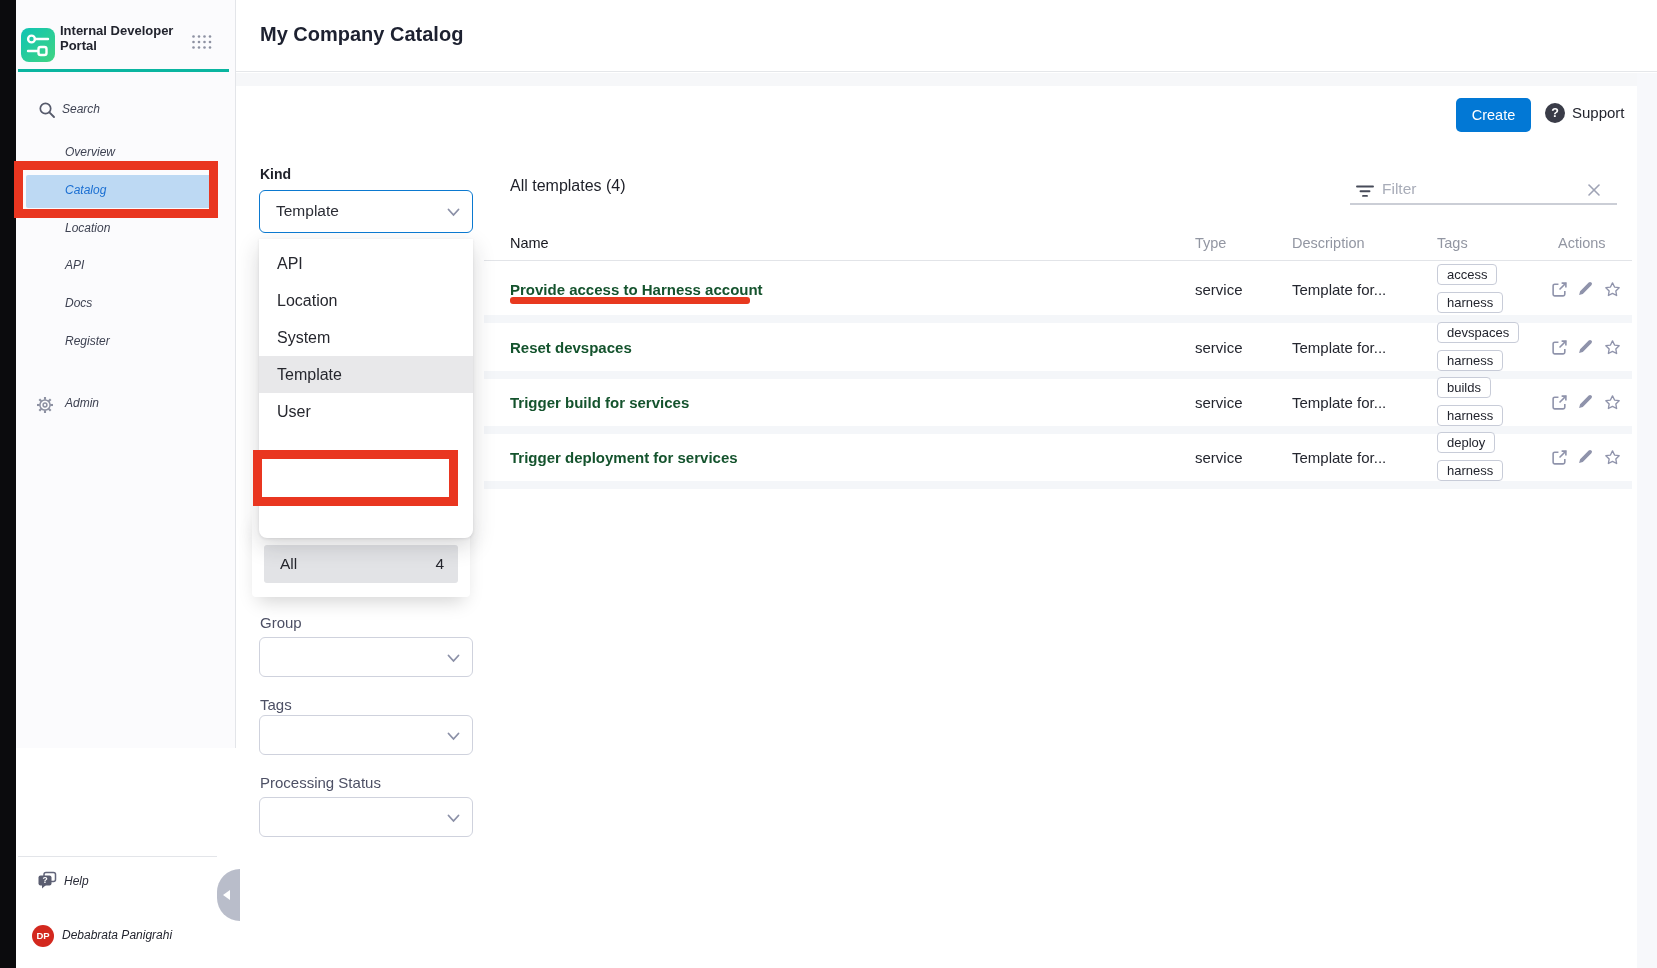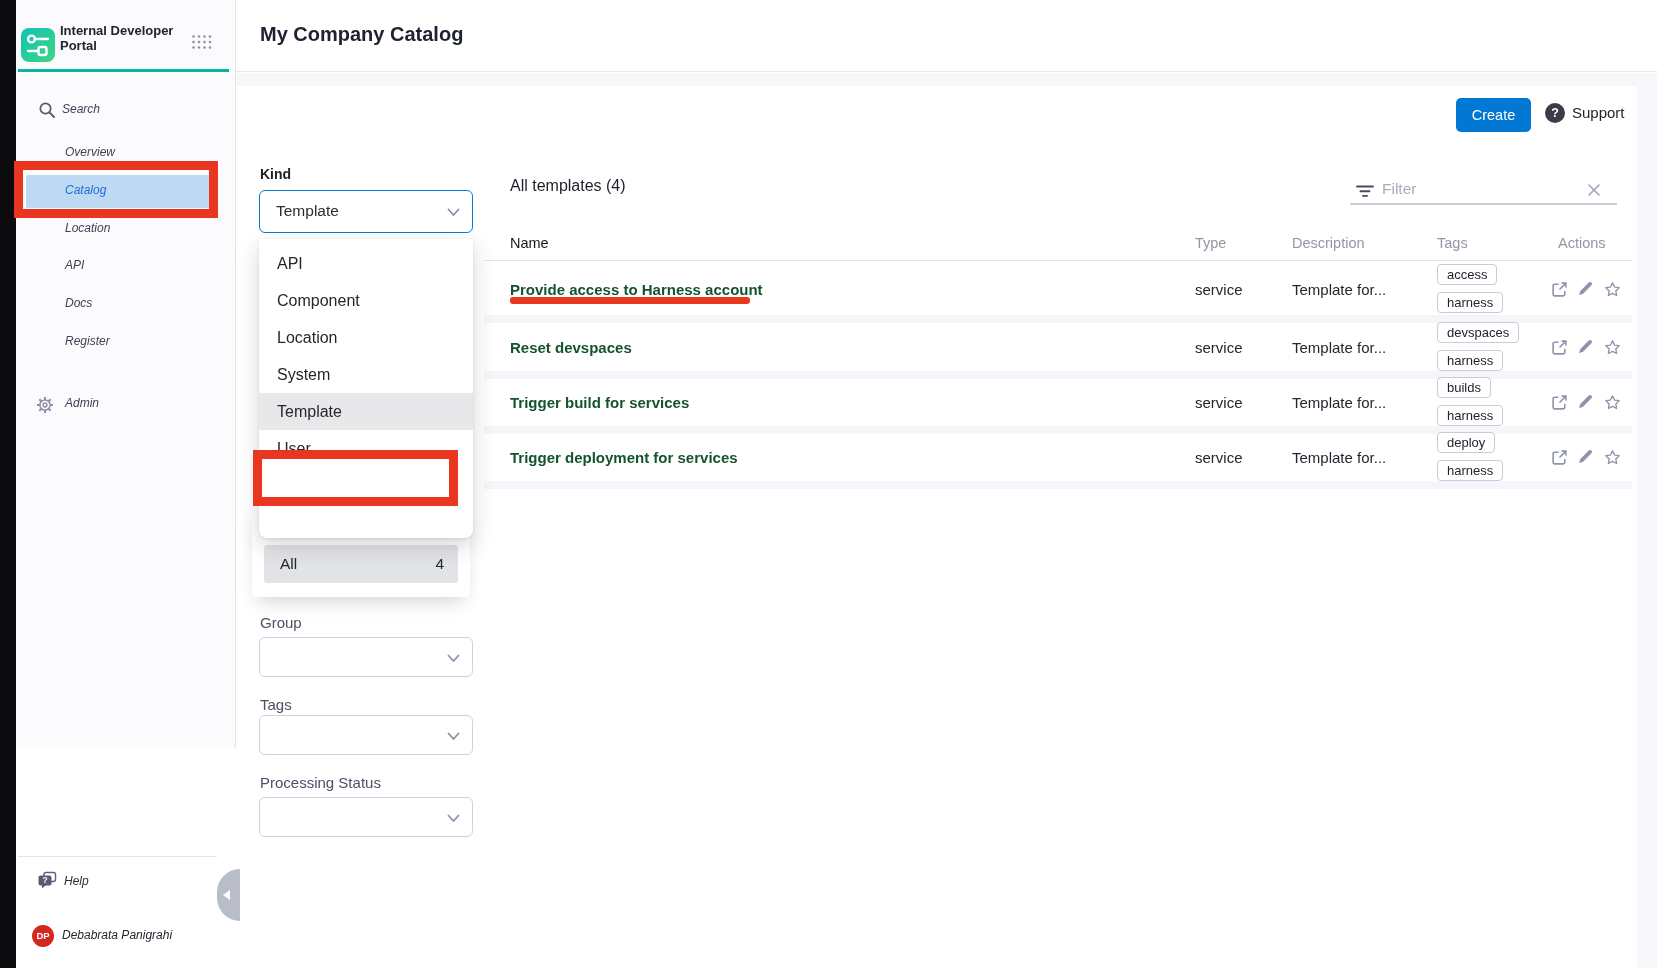--- a/index.html
+++ b/index.html
@@ -192,21 +192,20 @@
 
   <div class="abs facet-card">
     <div class="facet-row">
       <span class="facet-label">All</span>
       <span class="facet-count">4</span>
     </div>
   </div>
 
   <div class="abs dropdown">
     <div class="dd-item">API</div>
-    <div class="dd-item">Component</div>
     <div class="dd-item">Location</div>
     <div class="dd-item">System</div>
     <div class="dd-item selected">Template</div>
     <div class="dd-item">User</div>
   </div>
 
   <div class="abs field-label" style="left:260px;top:614px;">Group</div>
   <div class="abs select-box" style="left:259px;top:637px;">
     <svg class="select-chevron" width="13" height="9" viewBox="0 0 13 9">
       <polyline points="1.5,1.5 6.5,7 11.5,1.5" fill="none" stroke="#8b90a7" stroke-width="1.8" stroke-linecap="round"></polyline>

